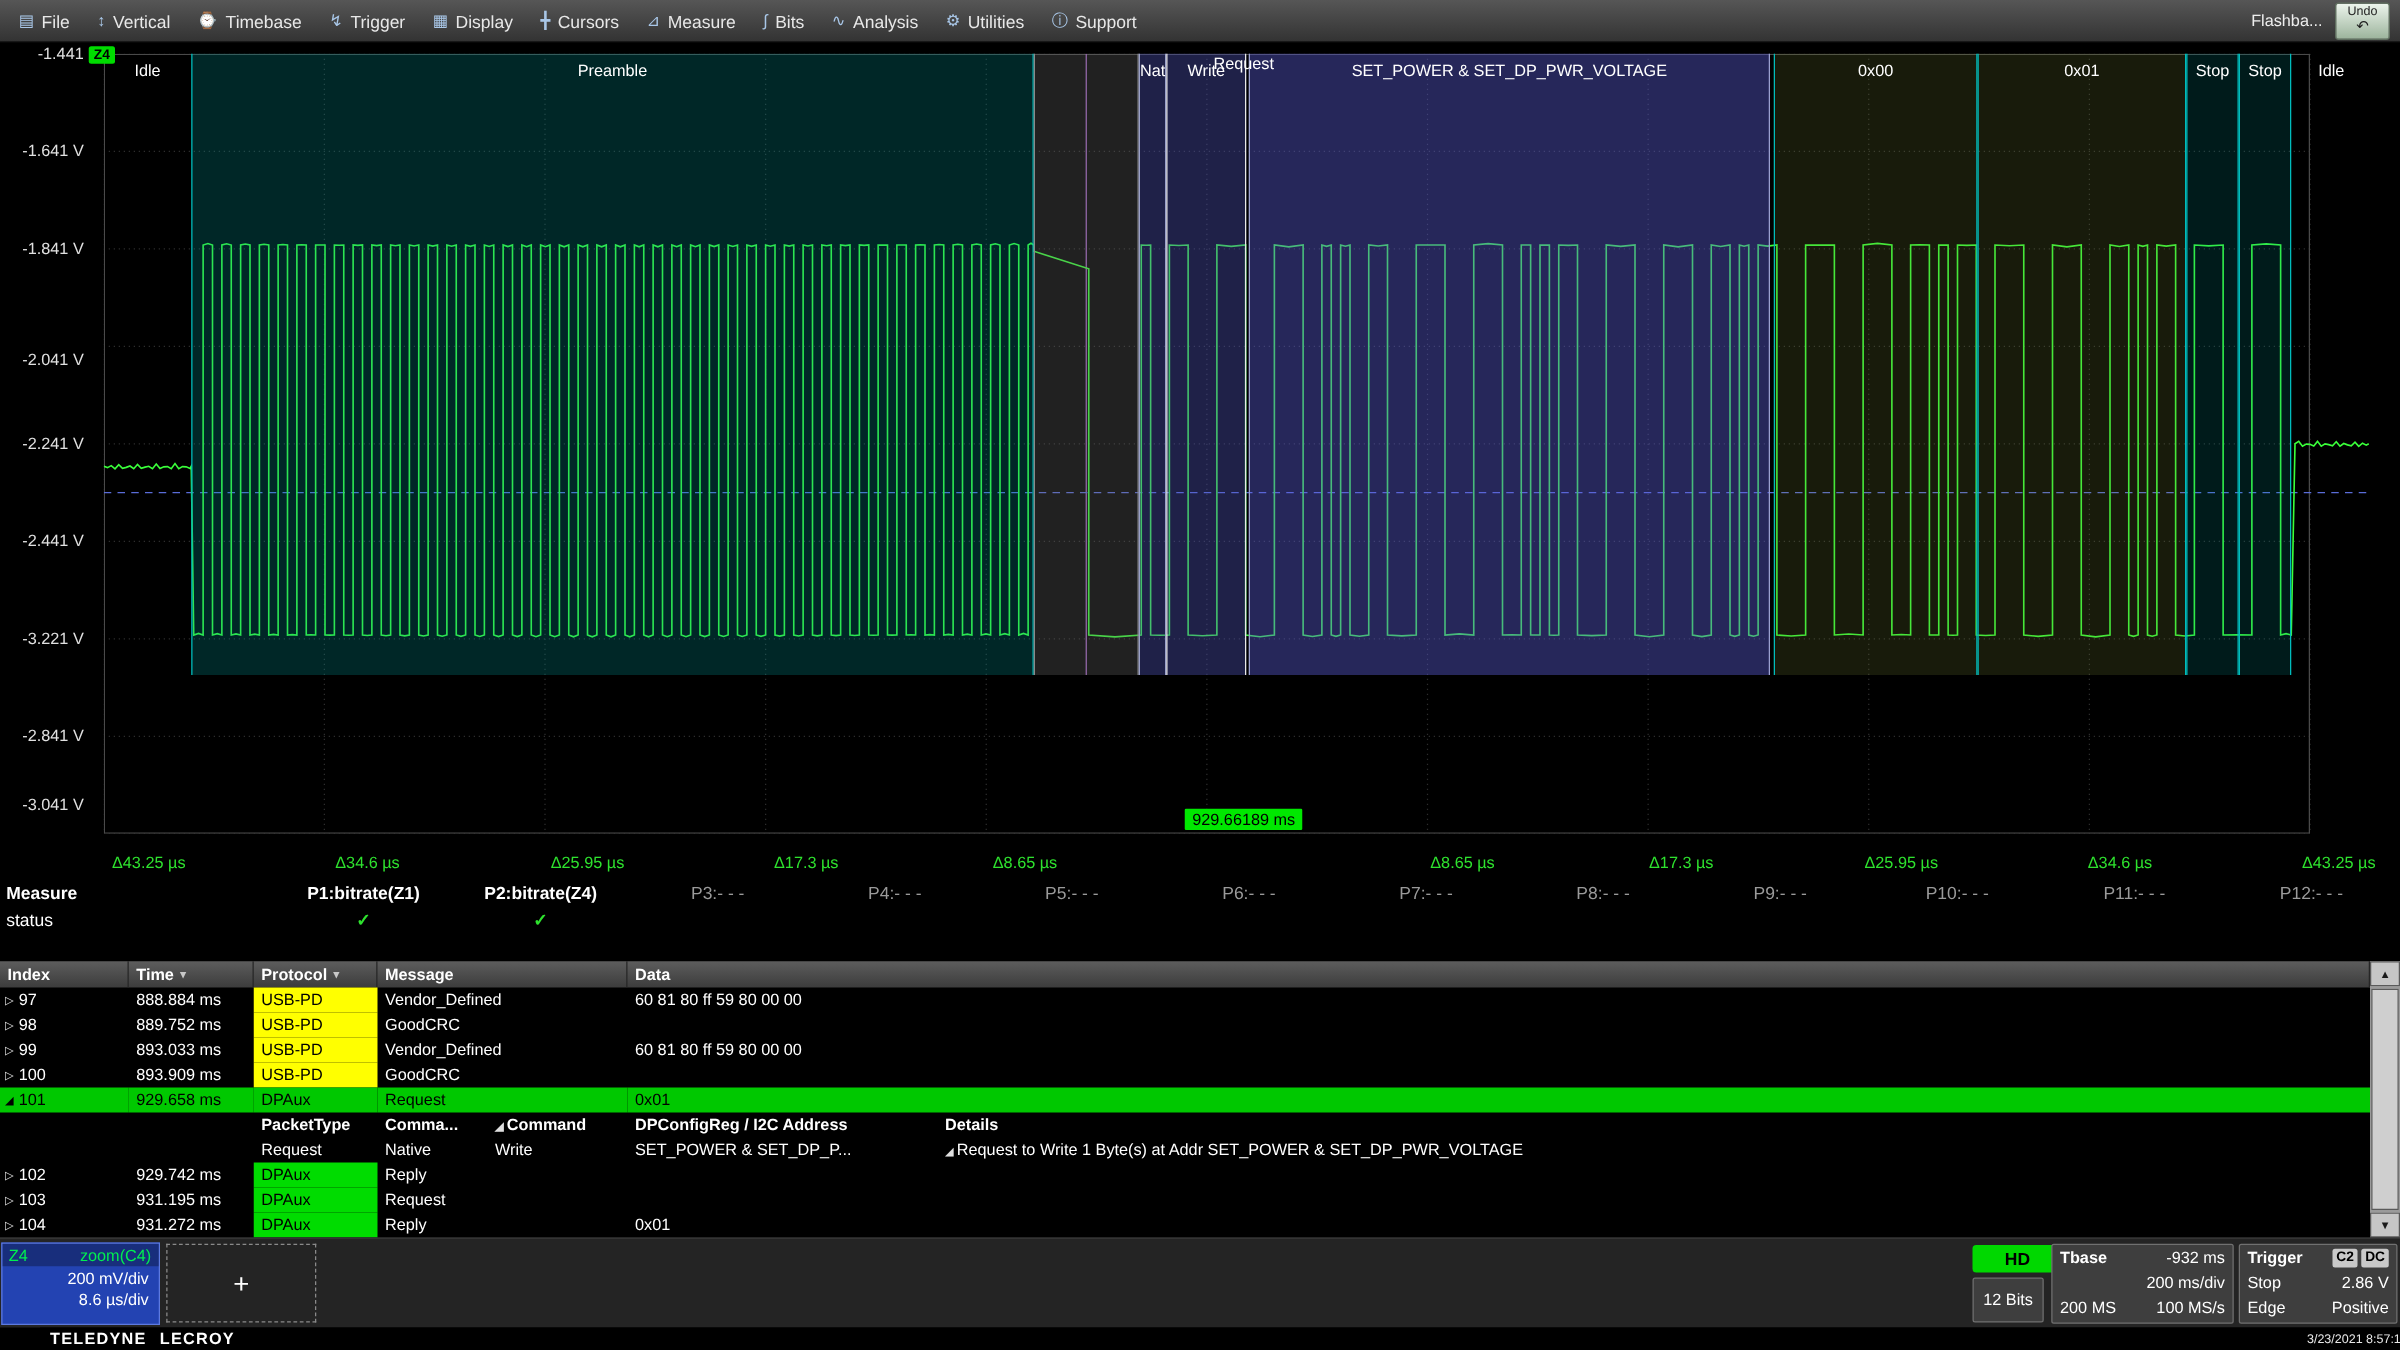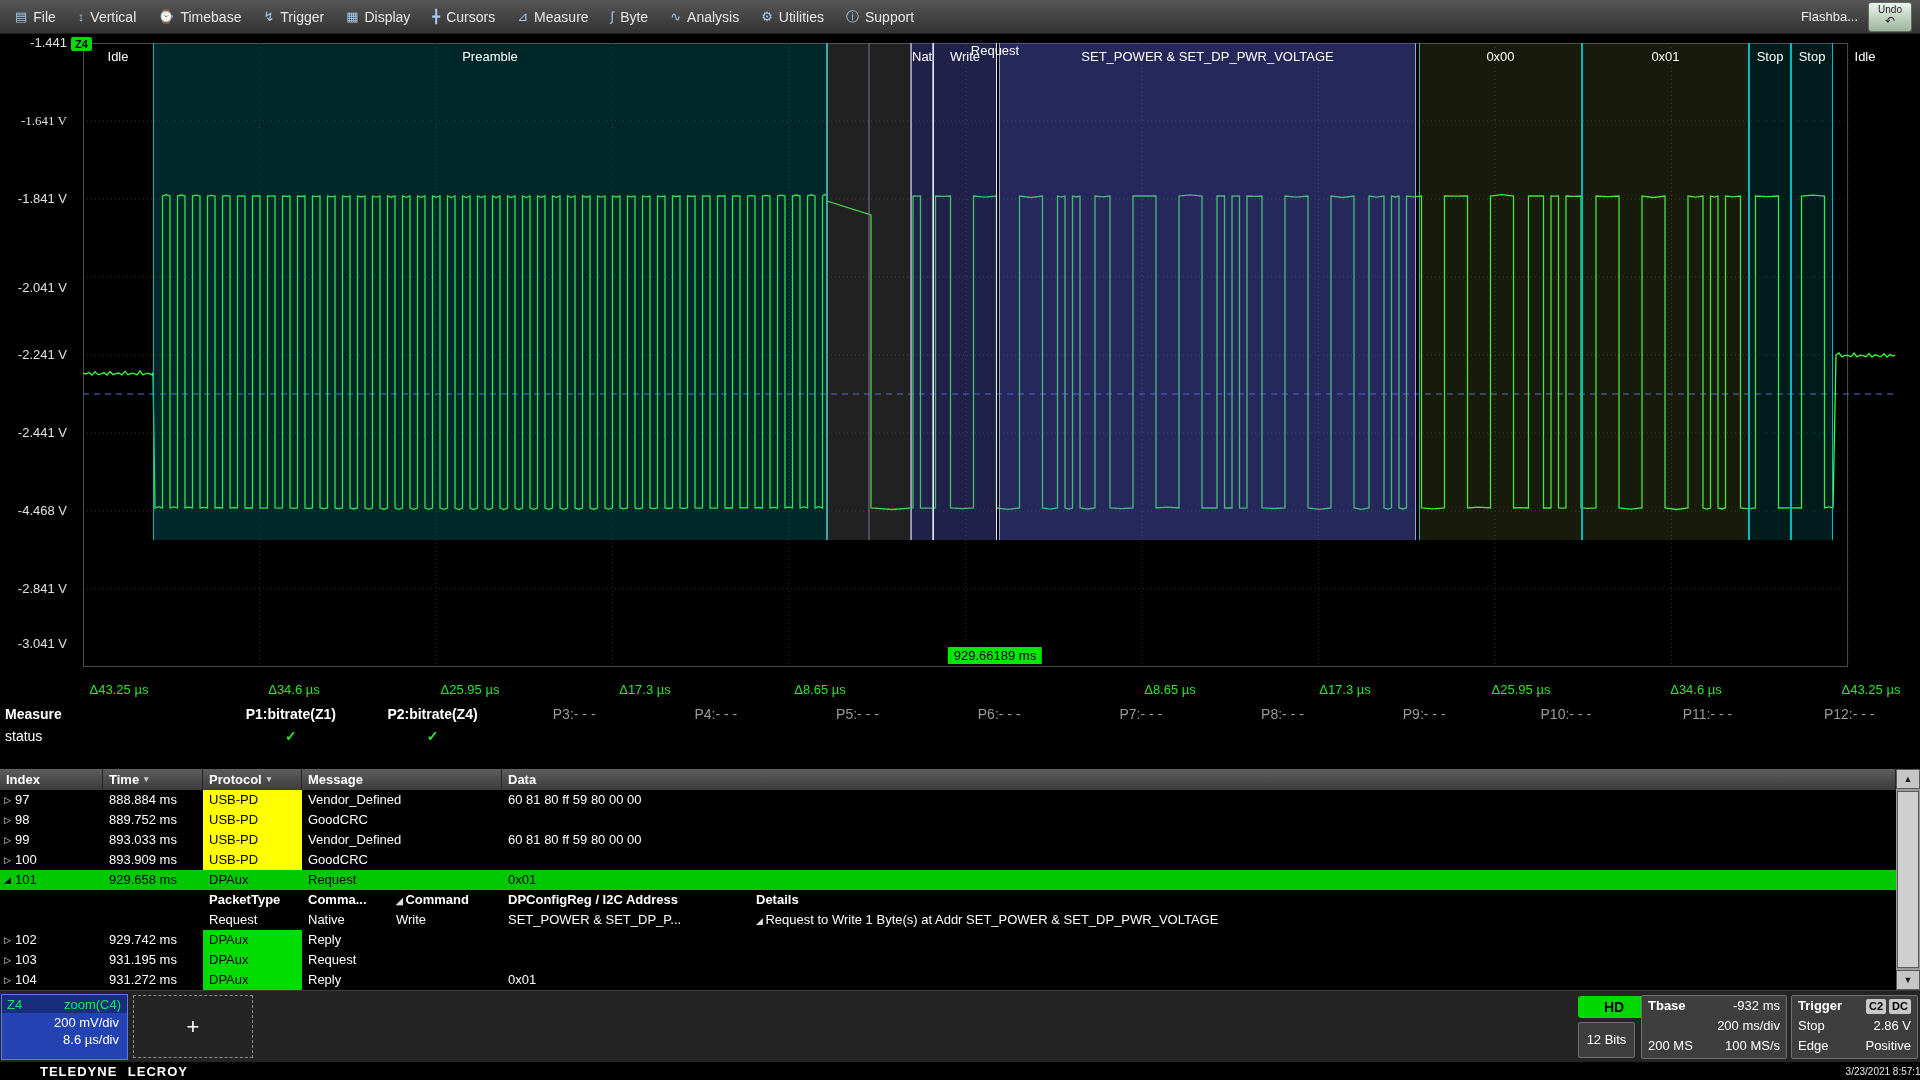--- a/index.html
+++ b/index.html
@@ -115,21 +115,21 @@
         <div class="menu-item">
           <span class="mi-icon">╋</span>
           <span>Cursors</span>
         </div>
         <div class="menu-item">
           <span class="mi-icon">⊿</span>
           <span>Measure</span>
         </div>
         <div class="menu-item">
           <span class="mi-icon">∫</span>
-          <span>Byte</span>
+          <span>Bits</span>
         </div>
         <div class="menu-item">
           <span class="mi-icon">∿</span>
           <span>Analysis</span>
         </div>
         <div class="menu-item">
           <span class="mi-icon">⚙</span>
           <span>Utilities</span>
         </div>
         <div class="menu-item">
@@ -140,26 +140,26 @@
     <div id="flashback">Flashba...</div>
     <button id="undo-btn">
       <span>Undo</span>
       <span class="undo-ic">↶</span>
     </button>
   </div>
 
   <div id="plot">
     <div id="vlabels">
         <div class="vlabel" style="top: 1px;">-1.441</div>
-        <div class="vlabel" style="top: 79px; font-family: Liberation Serif, serif;">-1.641 V</div>
+        <div class="vlabel" style="top: 79px;">-1.641 V</div>
         <div class="vlabel" style="top: 157px;">-1.841 V</div>
         <div class="vlabel" style="top: 246px;">-2.041 V</div>
         <div class="vlabel" style="top: 313px;">-2.241 V</div>
         <div class="vlabel" style="top: 391px;">-2.441 V</div>
-        <div class="vlabel" style="top: 469px;">-4.468 V</div>
+        <div class="vlabel" style="top: 469px;">-3.221 V</div>
         <div class="vlabel" style="top: 547px;">-2.841 V</div>
         <div class="vlabel" style="top: 602px;">-3.041 V</div>
       </div>
     <div id="ch-badge">Z4</div>
     <div id="grid-area">
       <svg id="wave-svg" width="1817" height="624" viewBox="0 0 1817 624">
           <path d="M0.0 0V624M176.5 0V624M353.0 0V624M529.5 0V624M706.0 0V624M882.5 0V624M1059.0 0V624M1235.5 0V624M1412.0 0V624M1588.5 0V624M1765.0 0V624M0 0H1765M0 78H1765M0 156H1765M0 234H1765M0 312H1765M0 390H1765M0 468H1765M0 546H1765M0 624H1765" stroke="#2d2d2d" stroke-dasharray="1 3" fill="none"></path>
           <rect x="0.5" y="0.5" width="1764" height="623" stroke="#4a4a4a" fill="none"></rect>
           <line x1="786" y1="0" x2="786" y2="497" stroke="#a868c8" stroke-width="1"></line>
           <path d="M0 351H1812" stroke="#5a6cd8" stroke-dasharray="6 5" fill="none"></path>

